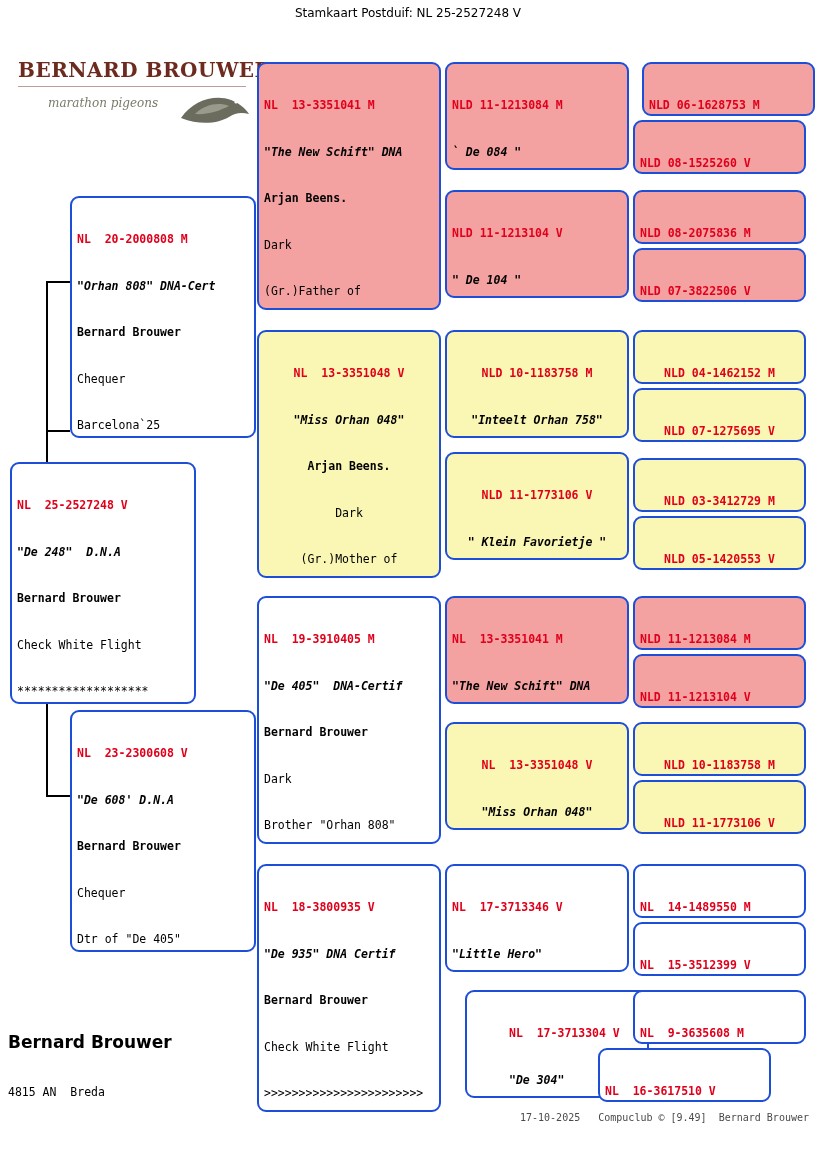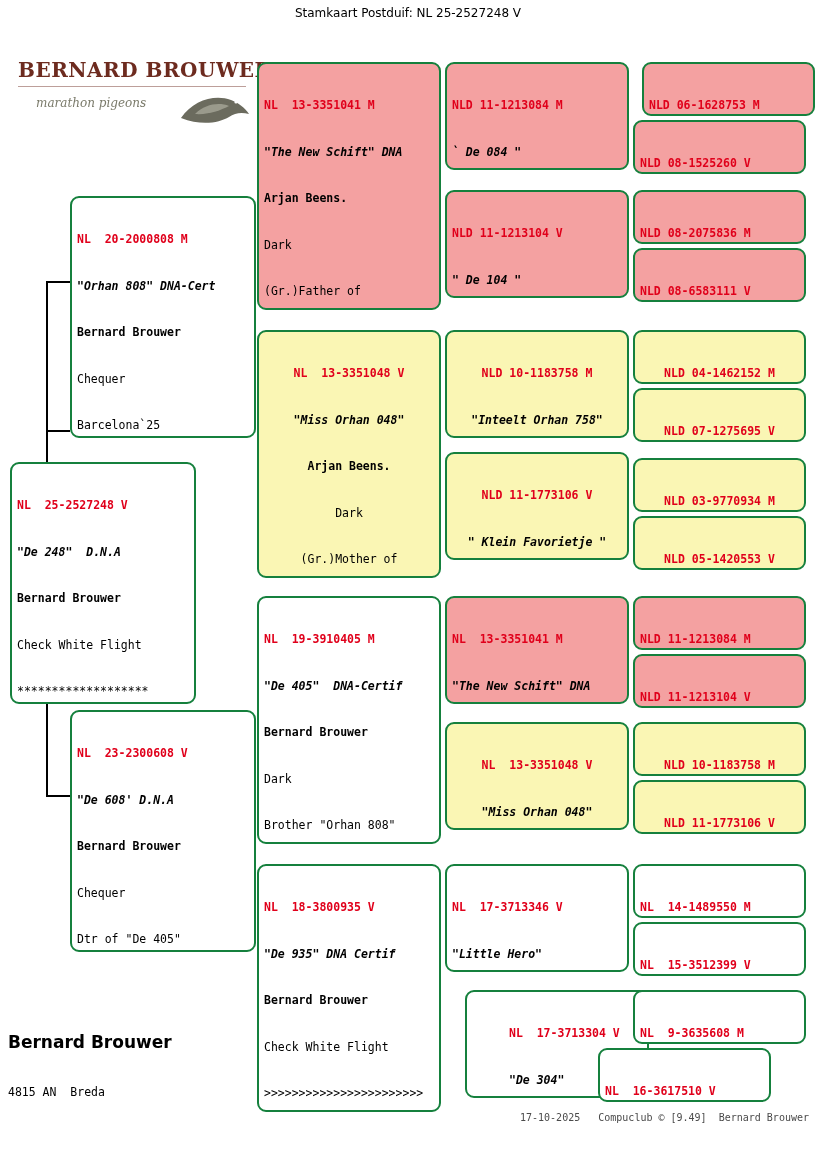--- a/index.html
+++ b/index.html
@@ -20,31 +20,31 @@
   .logo{position:absolute;left:18px;top:58px;width:235px;height:80px;}
   .logo .name{
     font-family:"DejaVu Serif",serif;
     font-weight:bold;font-size:20px;letter-spacing:0.5px;
     color:#6d2b1f;
     white-space:nowrap;
   }
   .logo .sub{
     font-family:"DejaVu Serif",serif;
     font-style:italic;font-size:12px;color:#7a7a6a;
-    margin-top:14px;margin-left:18px;
+    margin-top:14px;margin-left:30px;
   }
   .logo .rule{
     position:absolute;left:0;top:28px;width:228px;height:1px;background:#6d2b1f;opacity:.45;
   }
   .logo .bird{position:absolute;right:0px;top:30px;}
 
   
   .box{
     position:absolute;
-    border:2px solid #15803d;
+    border:2px solid #1d4ed8;
     border-radius:9px;
     box-sizing:border-box;
     padding:3px 5px 3px 5px;
     overflow:hidden;
     line-height:15.5px;
     font-size:11.5px;
     white-space:pre;
   }
   .pink{background:#f4a1a1;}
   .yellow{background:#faf6b4;text-align:center;}
@@ -293,37 +293,37 @@
   <div class="ring">NLD 08-1525260 V</div>
   
   
 </div>
 <div class="box pink" style="left:633px;top:190px;width:173px;height:54px;">
   <div class="ring">NLD 08-2075836 M</div>
   
   
 </div>
 <div class="box pink" style="left:633px;top:248px;width:173px;height:54px;">
-  <div class="ring">NLD 08-6583111 V</div>
+  <div class="ring">NLD 07-3822506 V</div>
   
   
 </div>
 
 <div class="box yellow" style="left:633px;top:330px;width:173px;height:54px;">
   <div class="ring">NLD 04-1462152 M</div>
   
   
 </div>
 <div class="box yellow" style="left:633px;top:388px;width:173px;height:54px;">
   <div class="ring">NLD 07-1275695 V</div>
   
   
 </div>
 <div class="box yellow" style="left:633px;top:458px;width:173px;height:54px;">
-  <div class="ring">NLD 03-9770934 M</div>
+  <div class="ring">NLD 03-3412729 M</div>
   
   
 </div>
 <div class="box yellow" style="left:633px;top:516px;width:173px;height:54px;">
   <div class="ring">NLD 05-1420553 V</div>
   
   
 </div>
 
 <div class="box pink" style="left:633px;top:596px;width:173px;height:54px;">

